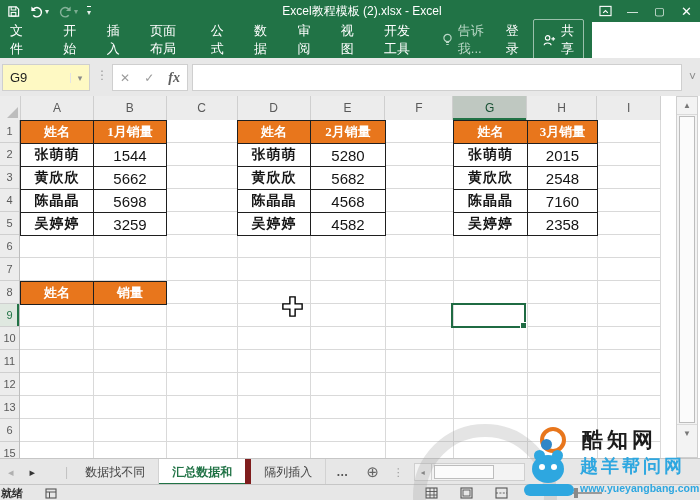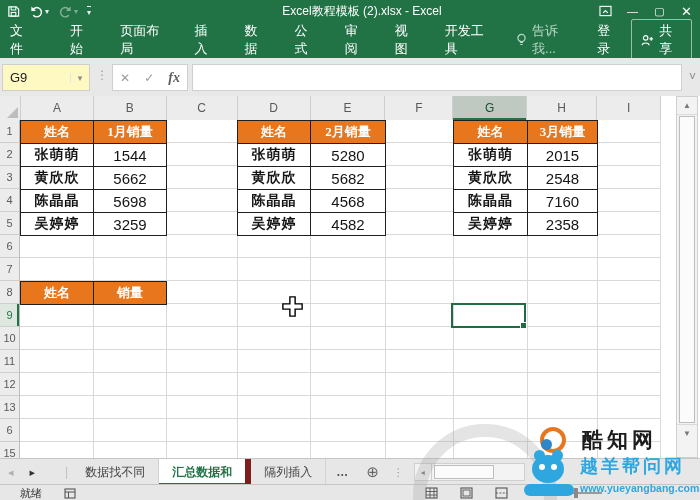--- a/index.html
+++ b/index.html
@@ -12,21 +12,21 @@
   .qat{display:flex;align-items:center;gap:9px;padding-left:7px;z-index:2;}
   .qat .ic{display:flex;align-items:center;gap:1px;}
   .qat .dd{font-size:8px;color:#fff;opacity:.9;}
   .dim{opacity:.45;}
   .tb-title{position:absolute;left:0;width:700px;text-align:center;font-size:12px;color:#fff;margin-left:12px;}
   .winctrls{margin-left:auto;display:flex;z-index:2;}
   .winbtn{width:27px;height:22px;display:flex;align-items:center;justify-content:center;
           font-size:11px;color:#fff;}
 
   
-  .ribbontabs{position:absolute;left:0;top:22px;width:700px;height:36px;background:#217346;
+  .ribbontabs{position:absolute;left:0;top:22px;width:592px;height:36px;background:#217346;
               display:flex;align-items:center;color:#fff;font-size:13px;}
   .rtab{padding:0 13px;height:100%;display:flex;align-items:center;}
   .tellme{display:flex;align-items:center;gap:5px;color:#b9d8c6;padding:0 10px;}
   .signin{padding:0 10px;}
   .share{display:flex;align-items:center;gap:5px;border:1px solid rgba(255,255,255,.55);
          border-radius:2px;padding:2px 9px;margin-right:8px;}
 
   
   .formulabar{position:absolute;left:0;top:58px;width:700px;height:38px;background:#e8e8e8;
               border-bottom:1px solid #c9c9c9;display:flex;align-items:center;}
@@ -102,21 +102,21 @@
   .newsheet{font-size:15px;color:#666;padding:0 8px;}
   .stb-dots{color:#9a9a9a;font-size:11px;padding:0 6px;}
   .hs-btn{width:16px;height:16px;background:#f3f3f3;border:1px solid #cfcfcf;display:flex;
           align-items:center;justify-content:center;font-size:8px;color:#777;margin-left:4px;}
   .hs-track{width:92px;height:16px;background:#f3f3f3;border:1px solid #cfcfcf;border-left:none;position:relative;}
   .hs-thumb{position:absolute;left:2px;top:1px;width:58px;height:12px;background:#fbfbfb;border:1px solid #bdbdbd;}
 
   
   .statusbar{position:absolute;left:0;top:484px;width:700px;height:16px;background:#e7e7e7;
              border-top:1px solid #c6c6c6;display:flex;align-items:center;font-size:11px;color:#333;}
-  .ready{padding-left:20px;}
+  .ready{padding-left:1px;font-weight:bold;}
   .macroic{margin-left:22px;}
   .viewbtns{position:absolute;left:425px;display:flex;align-items:center;gap:22px;}
   .zoomctl{position:absolute;left:538px;display:flex;align-items:center;gap:6px;color:#555;}
   .zslider{width:52px;height:2px;background:#9a9a9a;position:relative;}
   .zthumb{position:absolute;left:24px;top:-4px;width:4px;height:10px;background:#8a8a8a;}
 
   
   .wm-ring{position:absolute;left:413px;top:424px;width:118px;height:118px;border-radius:50%;
            border:13px solid rgba(165,165,165,.30);z-index:60;}
   .wm-kuzhi{position:absolute;left:540px;top:426px;display:flex;align-items:center;gap:16px;z-index:61;}
@@ -178,24 +178,24 @@
       </span>
       <span class="winbtn">—</span>
       <span class="winbtn">▢</span>
       <span class="winbtn" style="font-size:13px;">✕</span>
     </div>
   </div>
 
   <div class="ribbontabs">
     <span class="rtab" style="padding-left:10px;">文件</span>
     <span class="rtab" style="margin-left:10px;">开始</span>
+    <span class="rtab">插入</span>
     <span class="rtab">页面布局</span>
-    <span class="rtab">插入</span>
+    <span class="rtab">公式</span>
     <span class="rtab">数据</span>
-    <span class="rtab">公式</span>
     <span class="rtab">审阅</span>
     <span class="rtab">视图</span>
     <span class="rtab">开发工具</span>
     <span class="tellme">
       <span>
         <svg width="11" height="14" viewBox="0 0 11 14">
             <circle cx="5.5" cy="5" r="3.6" fill="none" stroke="#b9d8c6" stroke-width="1.2"></circle>
             <path d="M4 9.5h3M4.3 11.5h2.4" stroke="#b9d8c6" stroke-width="1.1"></path>
           </svg>
       </span>

